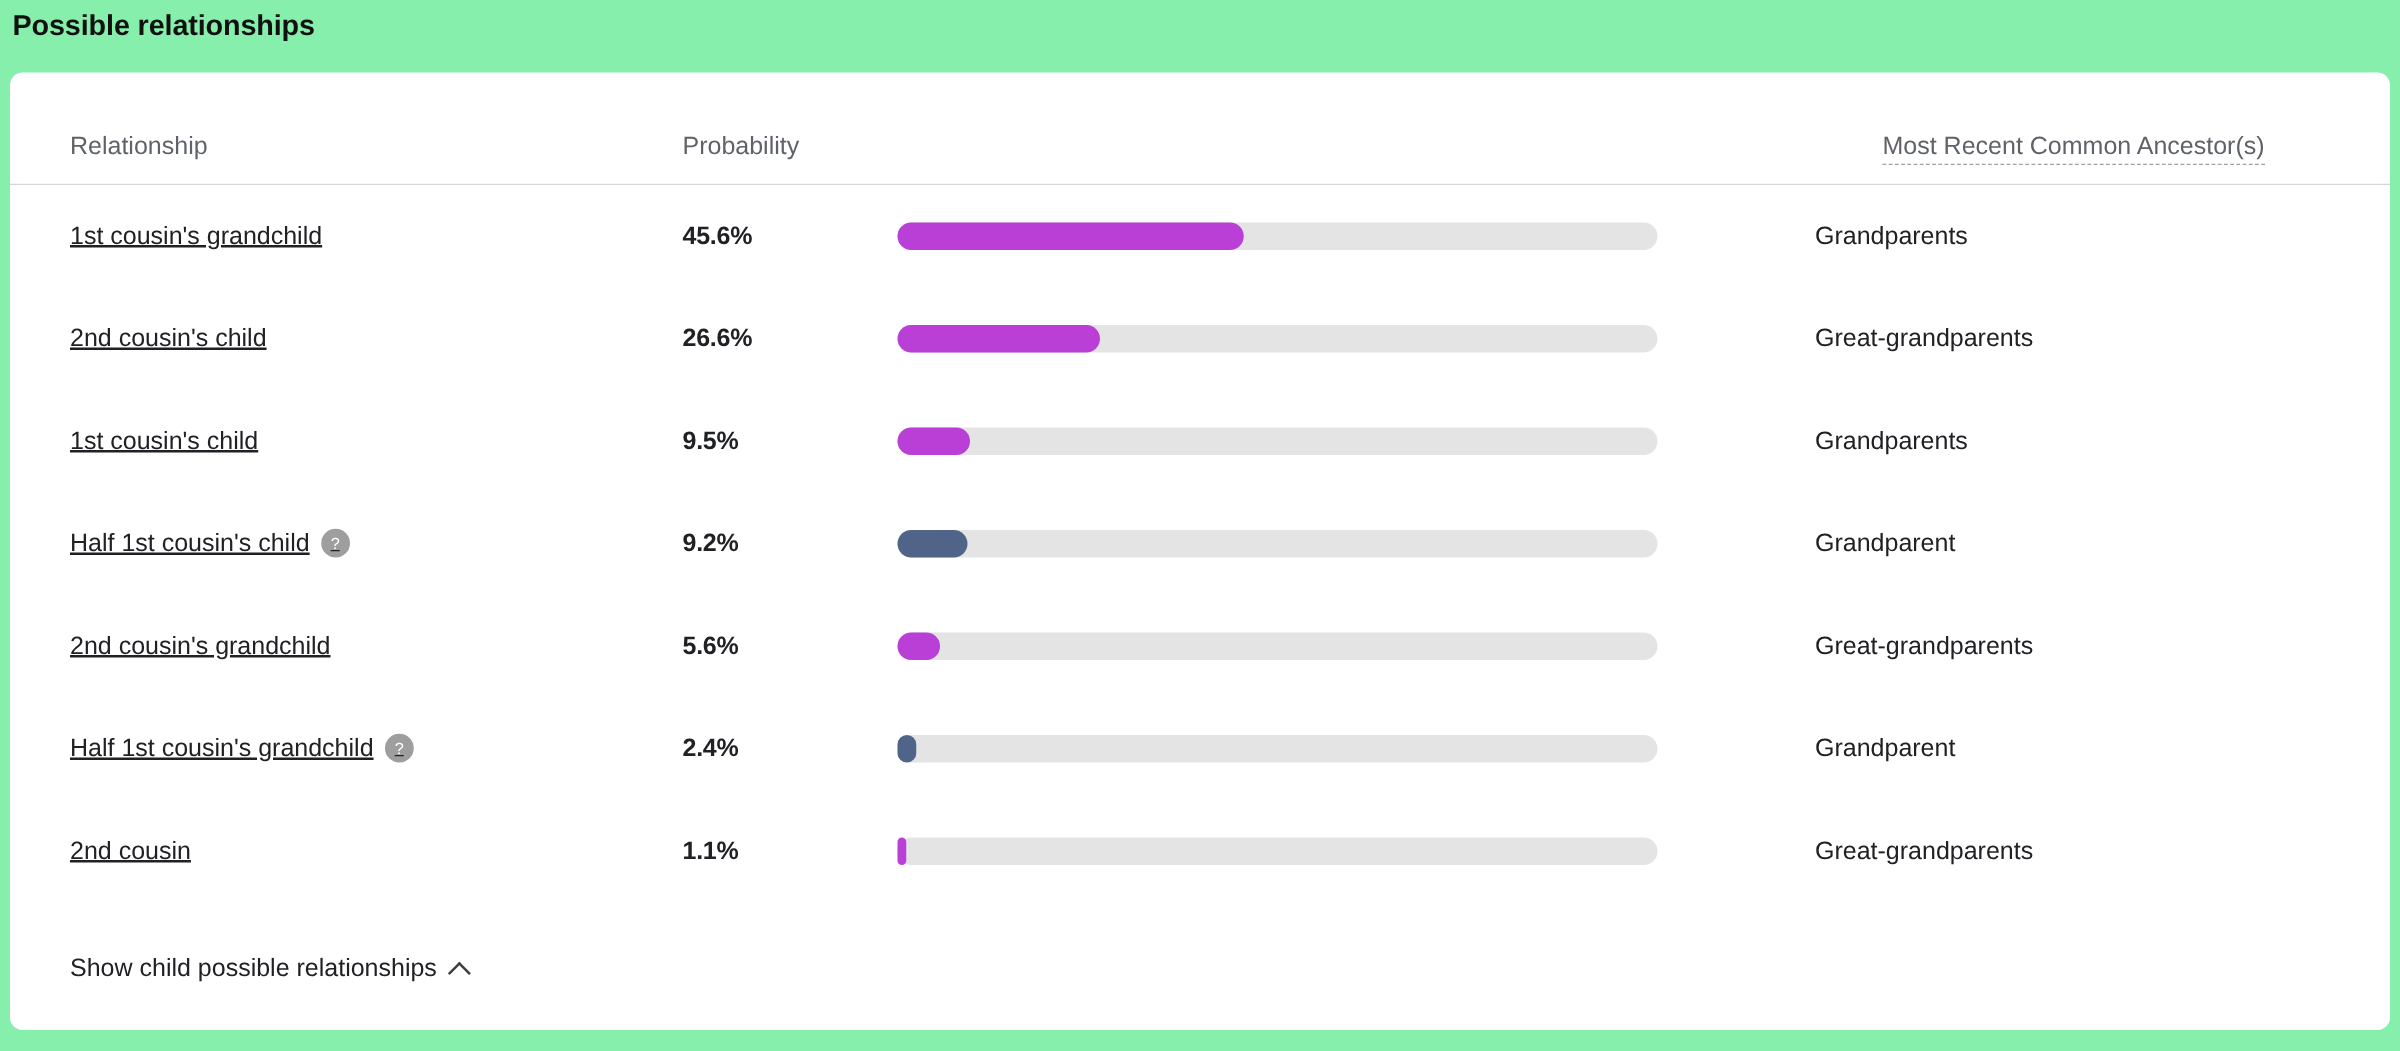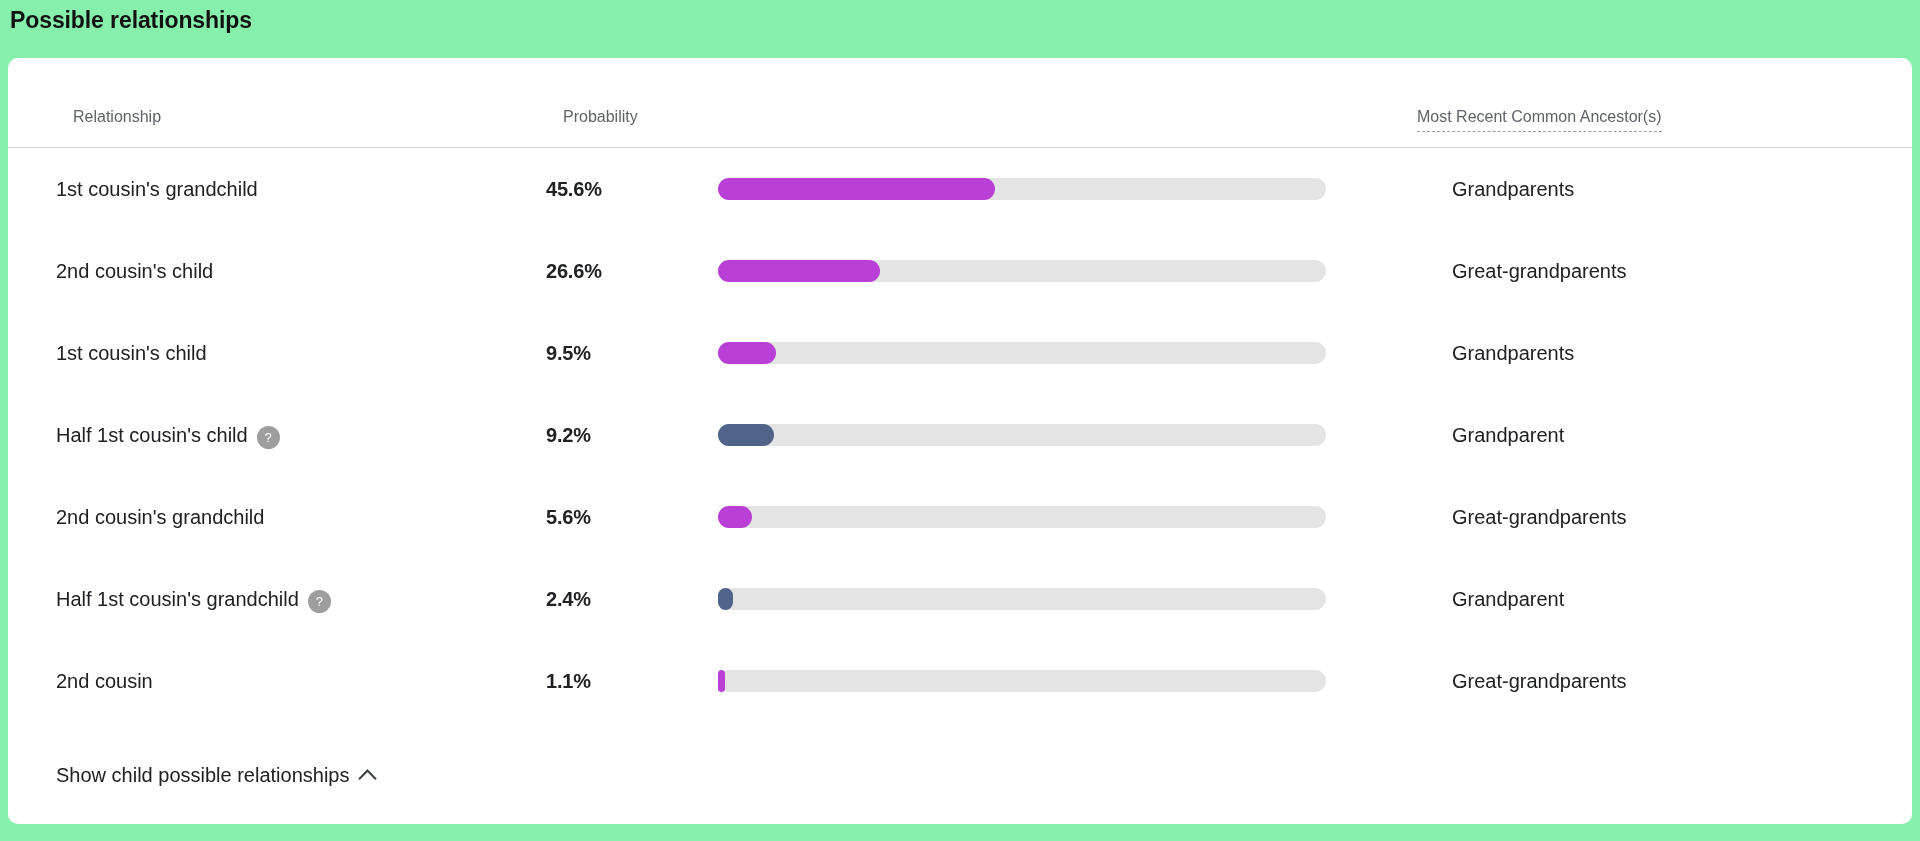--- a/index.html
+++ b/index.html
@@ -47,31 +47,30 @@
   
   .table-header {
     position: relative;
     height: 90px;
     border-bottom: 1px solid #d6d6d6;
   }
 
   .th {
     position: absolute;
     top: 47px;
-    font-size: 16px;
+    font-size: 20px;
     color: #5f6368;
     font-weight: normal;
     line-height: 24px;
     white-space: nowrap;
-    margin-left: 17px;
   }
   .th-relationship { left: 48px; }
   .th-probability  { left: 538px; text-align: right; }
   .th-mrca {
-    left: 1392px;
+    left: 1498px;
     color: #5f6368;
     border-bottom: 1px dashed #9aa0a6;
     padding-bottom: 2px;
     cursor: help;
   }
 
   
   .rows { position: relative; }
 
   .row {
@@ -85,22 +84,23 @@
     transform: translateY(-50%);
     font-size: 20px;
     line-height: 26px;
     white-space: nowrap;
   }
 
   .cell-relationship {
     left: 48px;
     color: #202124;
     display: flex;
-    align-items: flex-end;
+    align-items: flex-start;
     gap: 9px;
+    text-decoration: underline;
   }
 
   .help-icon {
     display: inline-flex;
     align-items: center;
     justify-content: center;
     width: 23px;
     height: 23px;
     border-radius: 50%;
     background: #9e9e9e;

